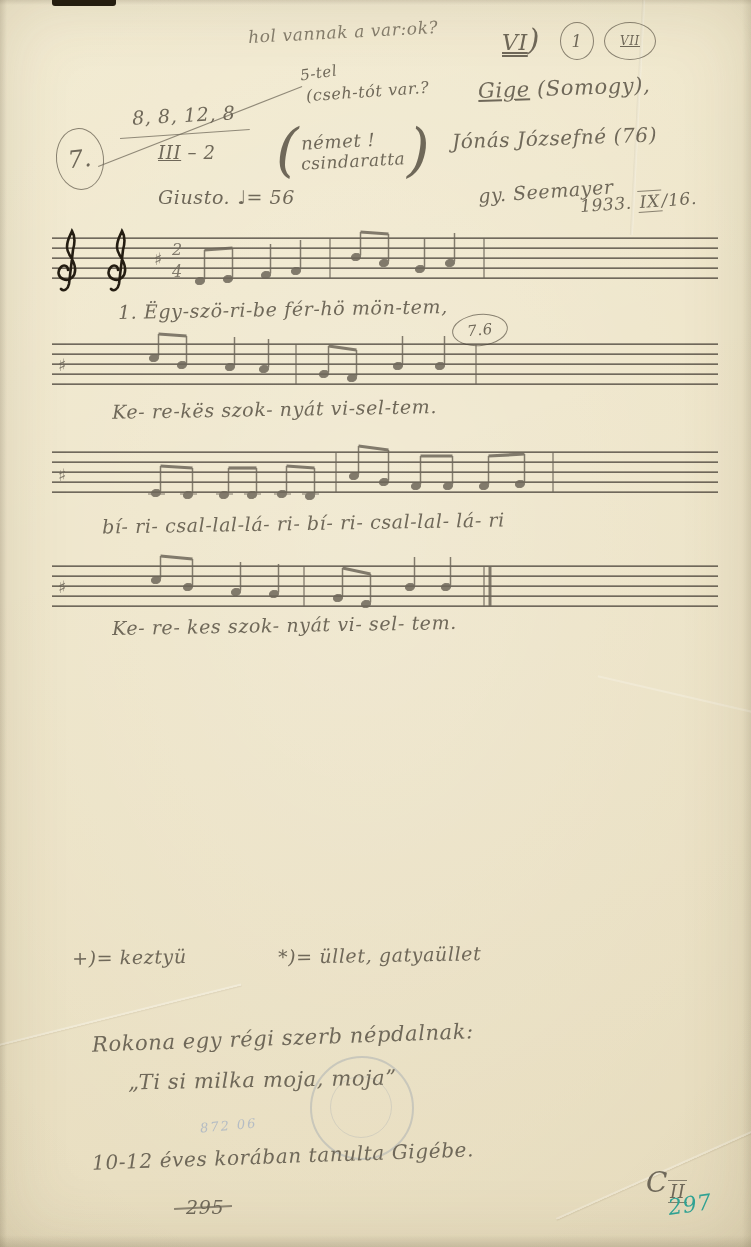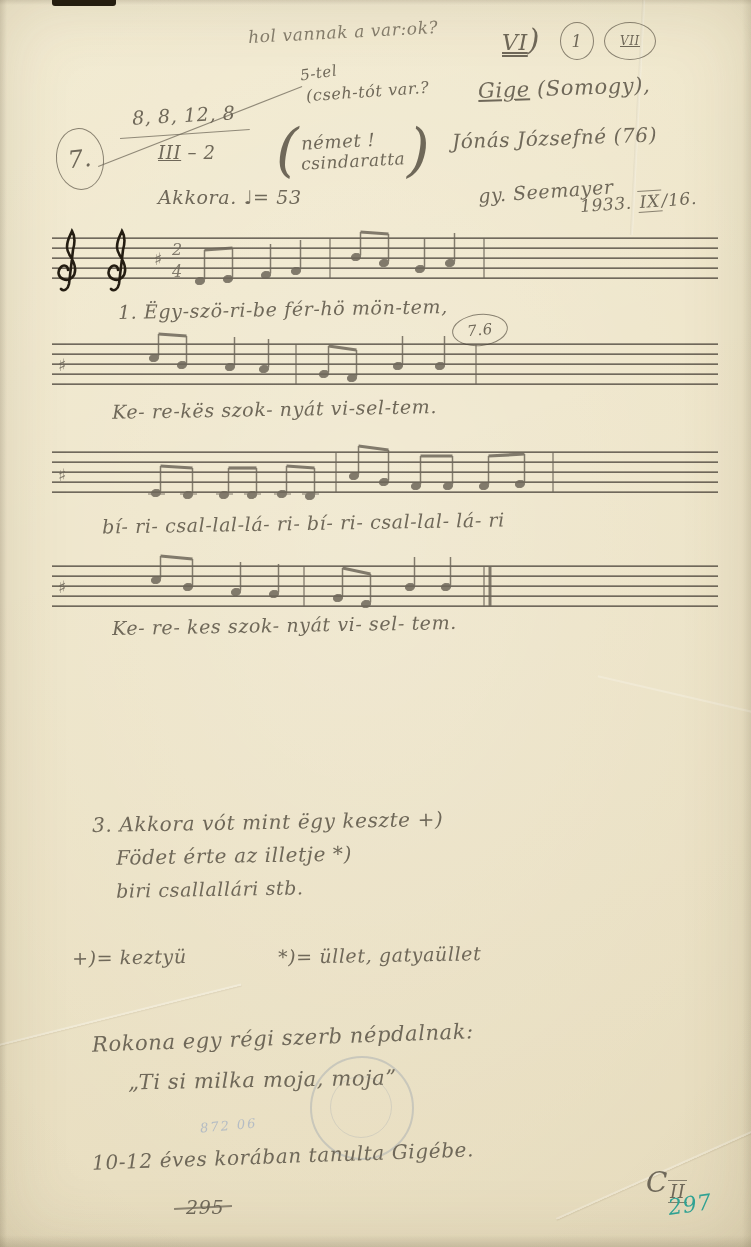--- a/index.html
+++ b/index.html
@@ -93,22 +93,22 @@
     <span style="display:flex;flex-direction:column;margin:0 2px;">
       <span class="hand" style="position:static;font-size:18px;transform:rotate(-3deg);">német !</span>
       <span class="hand" style="position:static;font-size:17px;transform:rotate(-3deg);">csindaratta</span>
     </span>
     <span class="bigparen">)</span>
   </div>
 
   <div class="hand" style="left:452px;top:126px;font-size:20px;transform:rotate(-2deg);">Jónás Józsefné (76)</div>
 
   <div class="hand" style="left:158px;top:186px;font-size:19px;">
-    <span>Akkora.</span>
-    <span style="font-family:'DejaVu Sans',sans-serif;font-style:normal;">♩</span><span>= 53</span>
+    <span>Giusto.</span>
+    <span style="font-family:'DejaVu Sans',sans-serif;font-style:normal;">♩</span><span>= 56</span>
   </div>
 
   <div class="hand" style="left:478px;top:180px;font-size:19px;transform:rotate(-4deg);">gy. Seemayer</div>
   <div class="hand" style="left:580px;top:192px;font-size:17px;transform:rotate(-4deg);">
     <span>1933.</span>
     <span class="romanbox">IX</span><span>/16.</span>
   </div>
 
   <svg class="staff" style="top:224px;" viewBox="0 0 675 72">
     <defs>
@@ -241,25 +241,20 @@
         <path d="M366.5 33.5V5"></path>
       <ellipse cx="398" cy="35" rx="4.6" ry="3.5" transform="rotate(-14 398 35)"></ellipse>
         <path d="M402.5 33.5V5"></path>
       <path class="bar" d="M436 14V54"></path>
         <path class="bar2" d="M442 14V54"></path>
     </g>
   </svg>
   <div class="hand" style="left:112px;top:614px;font-size:19px;transform:rotate(-1deg);">Ke- re- kes szok- nyát vi- sel- tem.</div>
 
 
-  <div style="position:absolute;left:92px;top:806px;">
-    <div class="hand" style="position:static;font-size:20px;line-height:33px;transform:rotate(-1deg);">3. Akkora vót mint ëgy keszte +)</div>
-    <div class="hand" style="position:static;font-size:20px;line-height:33px;padding-left:24px;transform:rotate(-1deg);">Födet érte az illetje *)</div>
-    <div class="hand" style="position:static;font-size:19px;line-height:32px;padding-left:24px;transform:rotate(-1deg);">biri csallallári stb.</div>
-  </div>
 
   <div class="hand" style="left:72px;top:946px;font-size:19px;transform:rotate(-1deg);">+)= keztyü</div>
   <div class="hand" style="left:278px;top:944px;font-size:19px;transform:rotate(-1deg);">*)= üllet, gatyaüllet</div>
 
   <div class="hand" style="left:92px;top:1026px;font-size:21px;transform:rotate(-2deg);">Rokona egy régi szerb népdalnak:</div>
   <div class="hand" style="left:128px;top:1068px;font-size:21px;transform:rotate(-1deg);">„Ti si milka moja, moja”</div>
   <div class="hand" style="left:92px;top:1144px;font-size:20px;transform:rotate(-2deg);">10-12 éves korában tanulta Gigébe.</div>
 
   <div class="hand strike295" style="left:186px;top:1196px;font-size:19px;">295</div>
   <div class="pline" style="left:174px;top:1208px;width:58px;border-top-width:2px;transform:rotate(-3deg);"></div>

